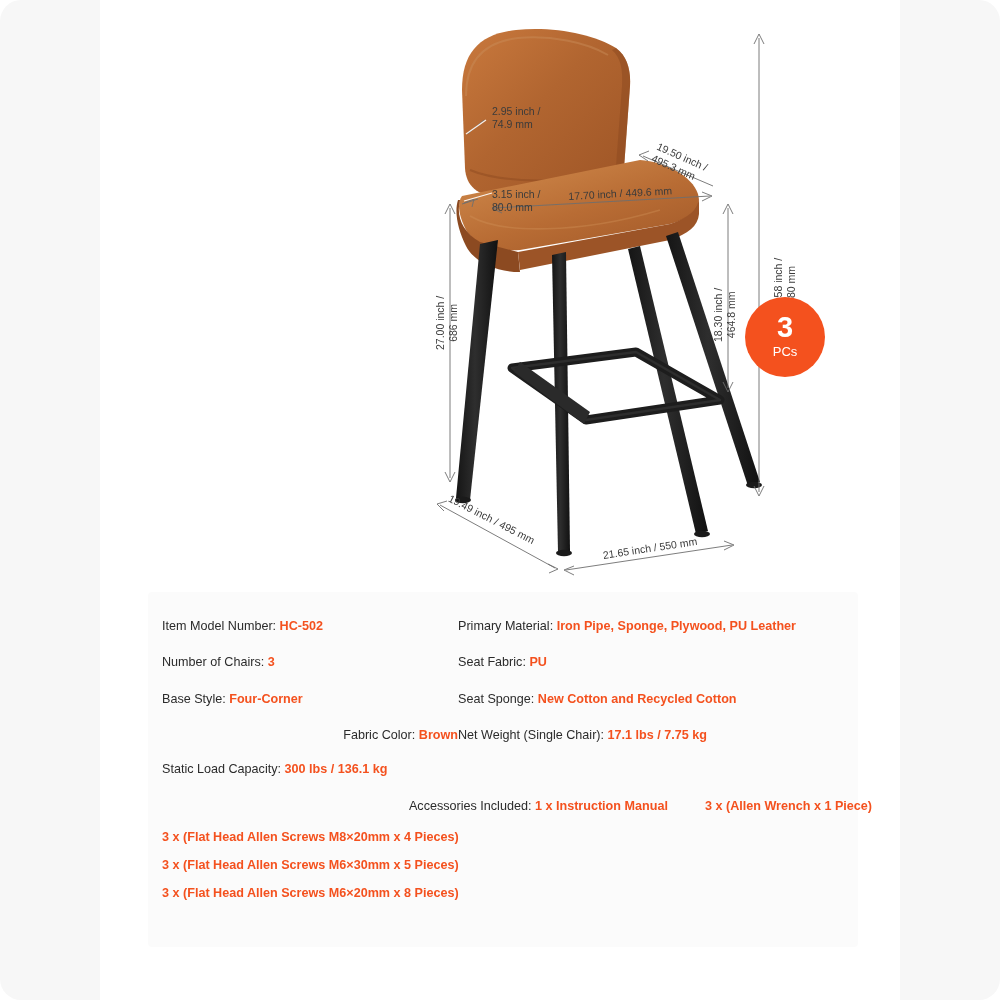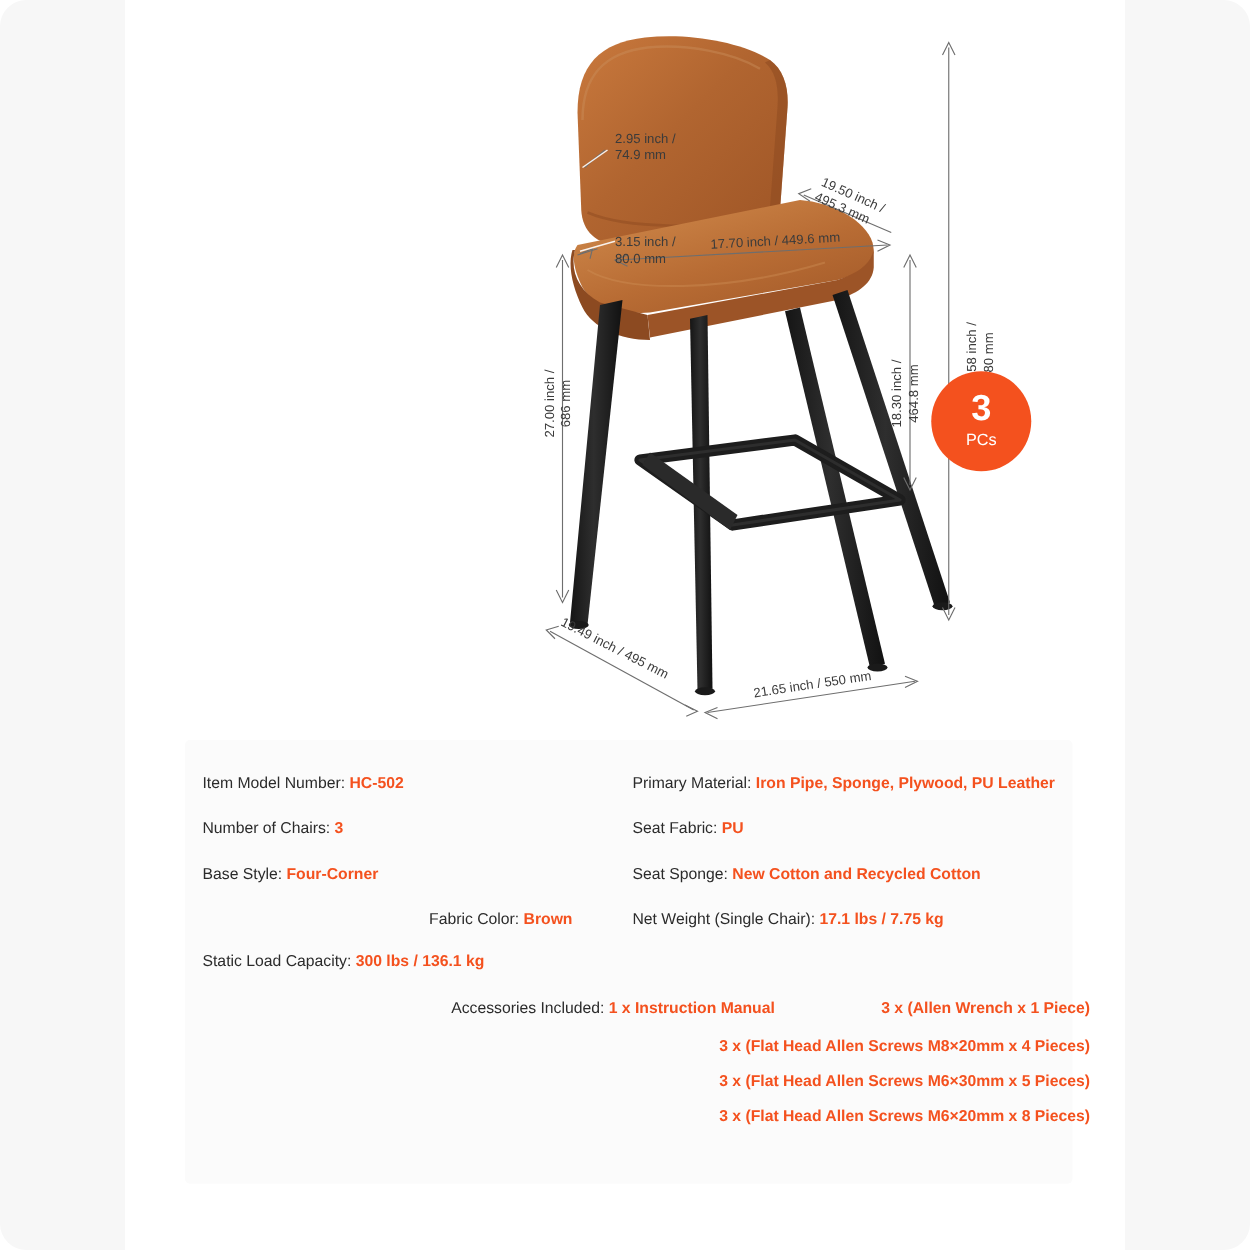--- a/index.html
+++ b/index.html
@@ -87,41 +87,39 @@
   }
   .spec-grid {
     position: absolute;
     left: 0;
     top: 0;
     width: 710px;
   }
   .spec-row {
     display: flex;
     align-items: flex-start;
-    gap: 48px;
   }
   .spec-cell {
     font-size: 12.6px;
     color: #2b2b2b;
     line-height: 1.4;
     white-space: nowrap;
   }
   .spec-cell.left { width: 296px; }
   .spec-cell .val {
     color: #f4511e;
     font-weight: bold;
   }
   .spec-label { color: #2b2b2b; }
 
   .acc-line {
     font-size: 12.6px;
     color: #f4511e;
     font-weight: bold;
     white-space: nowrap;
-    text-align: right;
   }
 </style>
 </head>
 <body>
 
 <div id="page">
   <div id="canvas">
 
     <div class="diagram">
 

